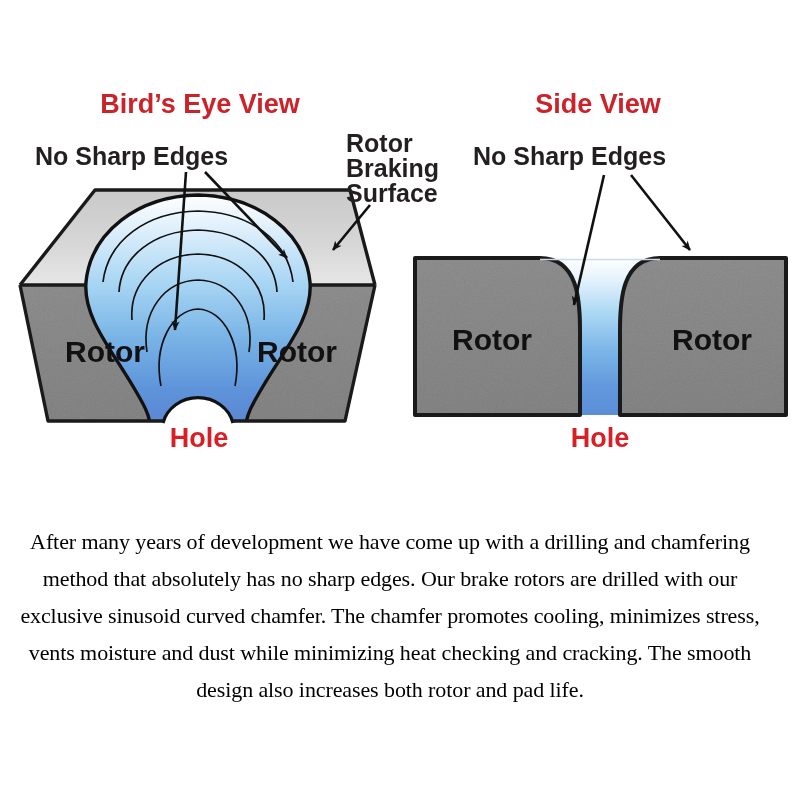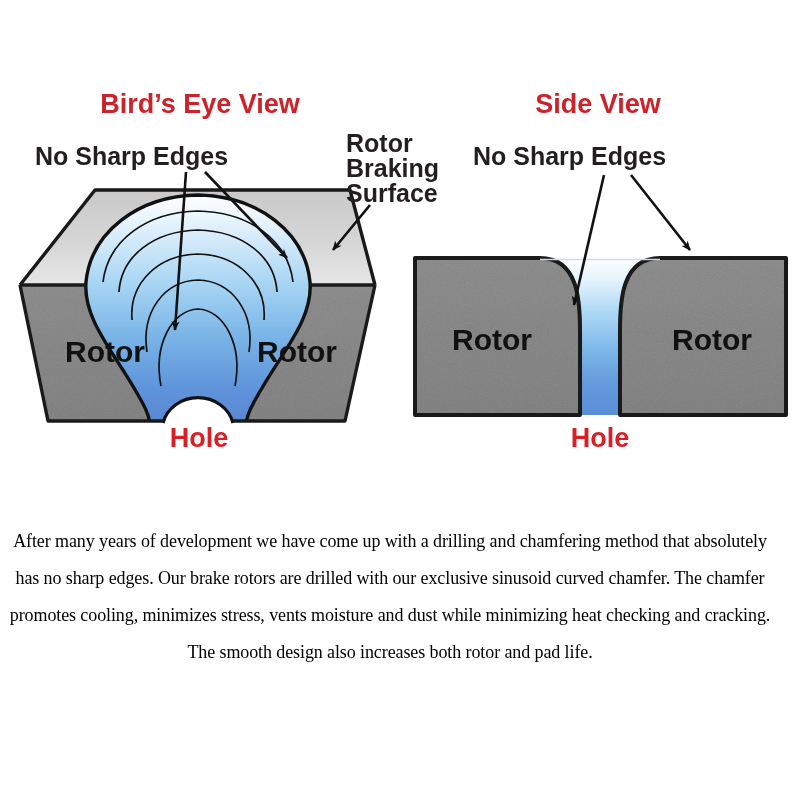--- a/index.html
+++ b/index.html
@@ -13,21 +13,21 @@
   text.title-red{ fill:#cc2229; font-size:27px; font-weight:bold; }
   text.lbl-black{ fill:#231f20; font-size:25px; font-weight:bold; }
   text.lbl-rotor{ fill:#111111; font-size:30px; font-weight:bold; }
   text.lbl-hole{ fill:#d81f26; font-size:27px; font-weight:bold; }
 
   #paragraph{
     position:absolute;
     left:0; top:523px; width:780px;
     text-align:center;
     font-family:"Liberation Serif", serif;
-    font-size:18px;
+    font-size:22px;
     line-height:37px;
     color:#000000;
     padding:0 2px;
     box-sizing:border-box;
     letter-spacing:-0.1px;
   }
 </style>
 </head>
 <body>
 

